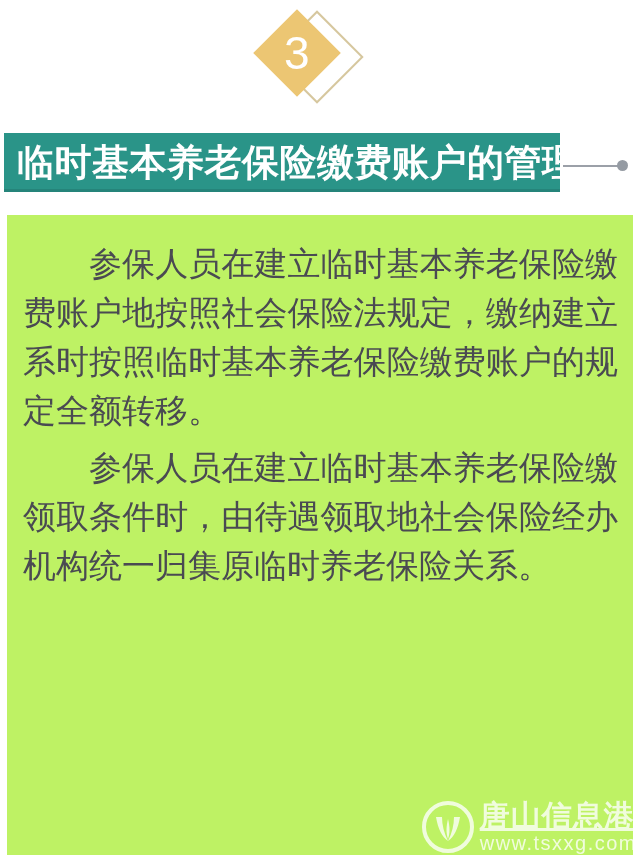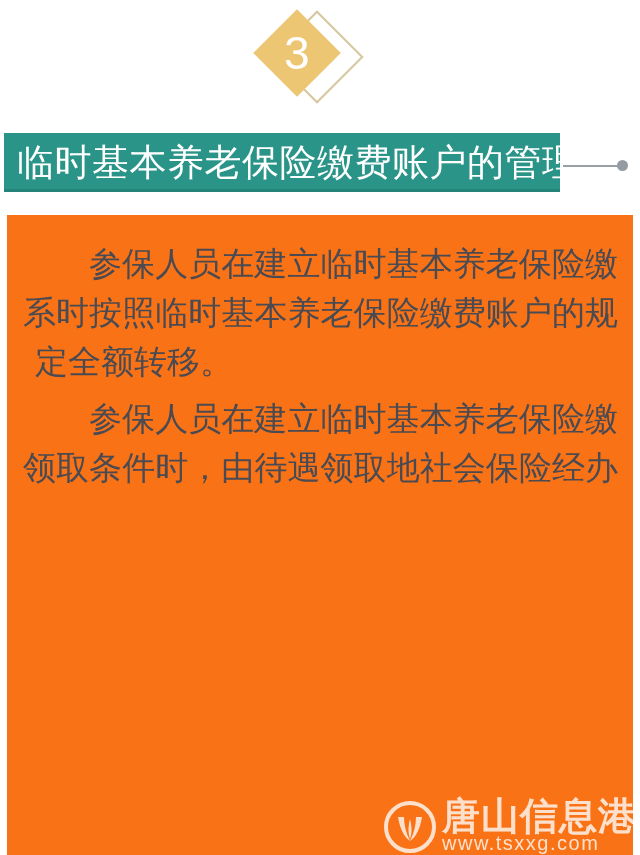--- a/index.html
+++ b/index.html
@@ -58,21 +58,21 @@
     box-sizing: border-box;
     padding-left: 13px;
     display: flex;
     align-items: center;
     box-shadow: inset 0 -3px 0 rgba(0,0,0,0.10);
     z-index: 3;
   }
   .header-title {
     color: #ffffff;
     font-size: 37px;
-    font-weight: normal;
+    font-weight: bold;
     letter-spacing: 0.5px;
     white-space: nowrap;
   }
   .header-connector-line {
     position: absolute;
     left: 563px; top: 165px;
     width: 57px; height: 2px;
     background: #9ba0a8;
     z-index: 3;
   }
@@ -83,57 +83,58 @@
     border-radius: 50%;
     background: #959ba3;
     z-index: 3;
   }
 
   
   .article-card {
     position: absolute;
     left: 7px; top: 215px;
     width: 626px; height: 640px;
-    background: #f97316;
+    background: #bef264;
     box-sizing: border-box;
     padding: 24px 15px 17px 16px;
   }
   .t-line {
     font-size: 33px;
     line-height: 49px;
     height: 49px;
     color: #4a4a52;
     text-align: justify;
     text-align-last: justify;
     white-space: nowrap;
     overflow: hidden;
   }
   .t-line.first { text-indent: 2em; }
-  .t-line.last  { text-align-last: left; margin-left: 12px; }
+  .t-line.last  { text-align-last: left; }
   .paragraph + .paragraph { margin-top: 8px; }
 
   
   .watermark {
     position: absolute;
     right: 3px; bottom: 0px;
     display: flex;
     align-items: center;
     color: #ffffff;
     opacity: 0.78;
     z-index: 5;
     pointer-events: none;
   }
   .wm-logo { width: 56px; height: 56px; margin-right: 4px; }
   .wm-text { display: flex; flex-direction: column; }
   .wm-name {
-    font-size: 38px;
+    font-size: 30px;
     font-weight: bold;
     line-height: 32px;
     letter-spacing: 1px;
     white-space: nowrap;
+    text-decoration: underline;
   }
   .wm-url {
     font-size: 20px;
     line-height: 22px;
     letter-spacing: 1.5px;
     white-space: nowrap;
   }
 </style>
 </head>
 <body>
@@ -147,26 +148,28 @@
 
 <div class="header-bar">
   <span class="header-title">临时基本养老保险缴费账户的管理</span>
 </div>
 <div class="header-connector-line"></div>
 <div class="header-connector-dot"></div>
 
 <div class="article-card">
   <div class="paragraph">
     <div class="t-line first">参保人员在建立临时基本养老保险缴</div>
+    <div class="t-line">费账户地按照社会保险法规定，缴纳建立</div>
     <div class="t-line">系时按照临时基本养老保险缴费账户的规</div>
     <div class="t-line last">定全额转移。</div>
   </div>
   <div class="paragraph">
     <div class="t-line first">参保人员在建立临时基本养老保险缴</div>
     <div class="t-line">领取条件时，由待遇领取地社会保险经办</div>
+    <div class="t-line last">机构统一归集原临时养老保险关系。</div>
   </div>
 </div>
 
 <div class="watermark">
   <svg class="wm-logo" viewBox="0 0 56 56">
     <circle cx="28" cy="28" r="24" fill="none" stroke="#ffffff" stroke-width="4"></circle>
     <path d="M16 18 C18 30 22 38 28 42 C24 34 22 26 22 18 Z" fill="#ffffff"></path>
     <path d="M40 18 C38 30 34 38 28 42 C32 34 34 26 34 18 Z" fill="#ffffff"></path>
     <path d="M28 20 C26 28 26 34 28 40 C30 34 30 28 28 20 Z" fill="#ffffff"></path>
   </svg>

